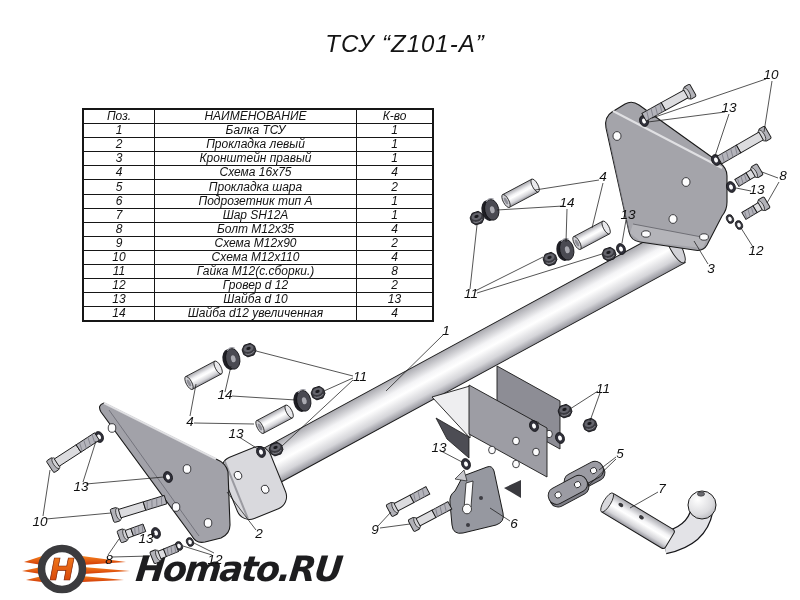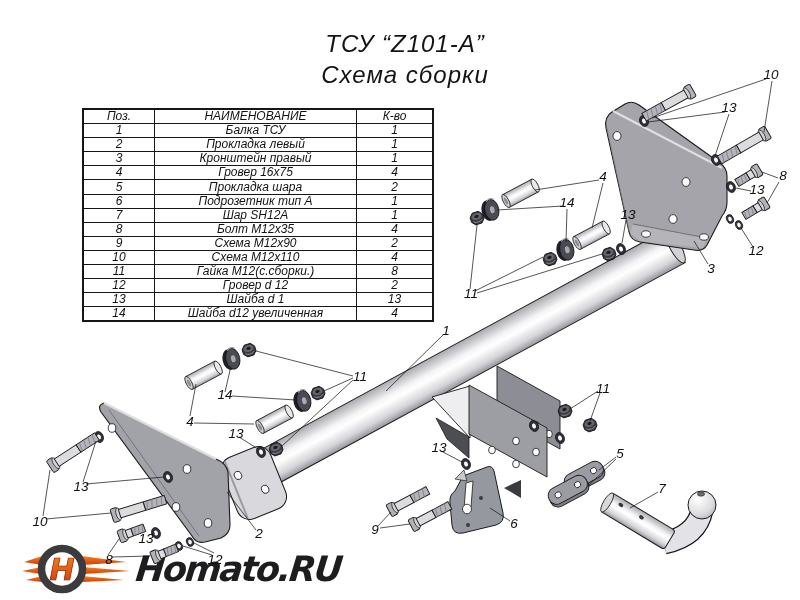--- a/index.html
+++ b/index.html
@@ -23,21 +23,20 @@
   .ld{stroke:#1c1c1c;stroke-width:0.75;fill:none;}
   .hole{fill:#fcfcfd;stroke:#16161a;stroke-width:0.8;}
 </style>
 </head>
 <body>
 
 <div class="page">
 
   <div class="title">
     <div>ТСУ “Z101-А”</div>
-    <div>Схема сборки</div>
   </div>
 
   <div class="logo">
     <svg width="112" height="58" viewBox="0 0 112 58">
       <defs>
         <linearGradient id="og" x1="0" y1="0" x2="0" y2="1">
           <stop offset="0" stop-color="#f5821f"></stop>
             <stop offset="1" stop-color="#d23a06"></stop>
         </linearGradient>
       </defs>
@@ -360,21 +359,21 @@
           <td>Прокладка левый</td>
           <td>1</td>
         </tr>
     <tr>
           <td>3</td>
           <td>Кронштейн правый</td>
           <td>1</td>
         </tr>
     <tr>
           <td>4</td>
-          <td>Гровер 16х75</td>
+          <td>Схема 16х75</td>
           <td>4</td>
         </tr>
     <tr>
           <td>5</td>
           <td>Прокладка шара</td>
           <td>2</td>
         </tr>
     <tr>
           <td>6</td>
           <td>Подрозетник тип А</td>
@@ -405,21 +404,21 @@
           <td>Гайка М12(с.сборки.)</td>
           <td>8</td>
         </tr>
     <tr>
           <td>12</td>
           <td>Гровер d 12</td>
           <td>2</td>
         </tr>
     <tr>
           <td>13</td>
-          <td>Шайба d 1</td>
+          <td>Шайба d 10</td>
           <td>13</td>
         </tr>
     <tr>
           <td>14</td>
           <td>Шайба d12 увеличенная</td>
           <td>4</td>
         </tr>
   </tbody>
     </table>
 

